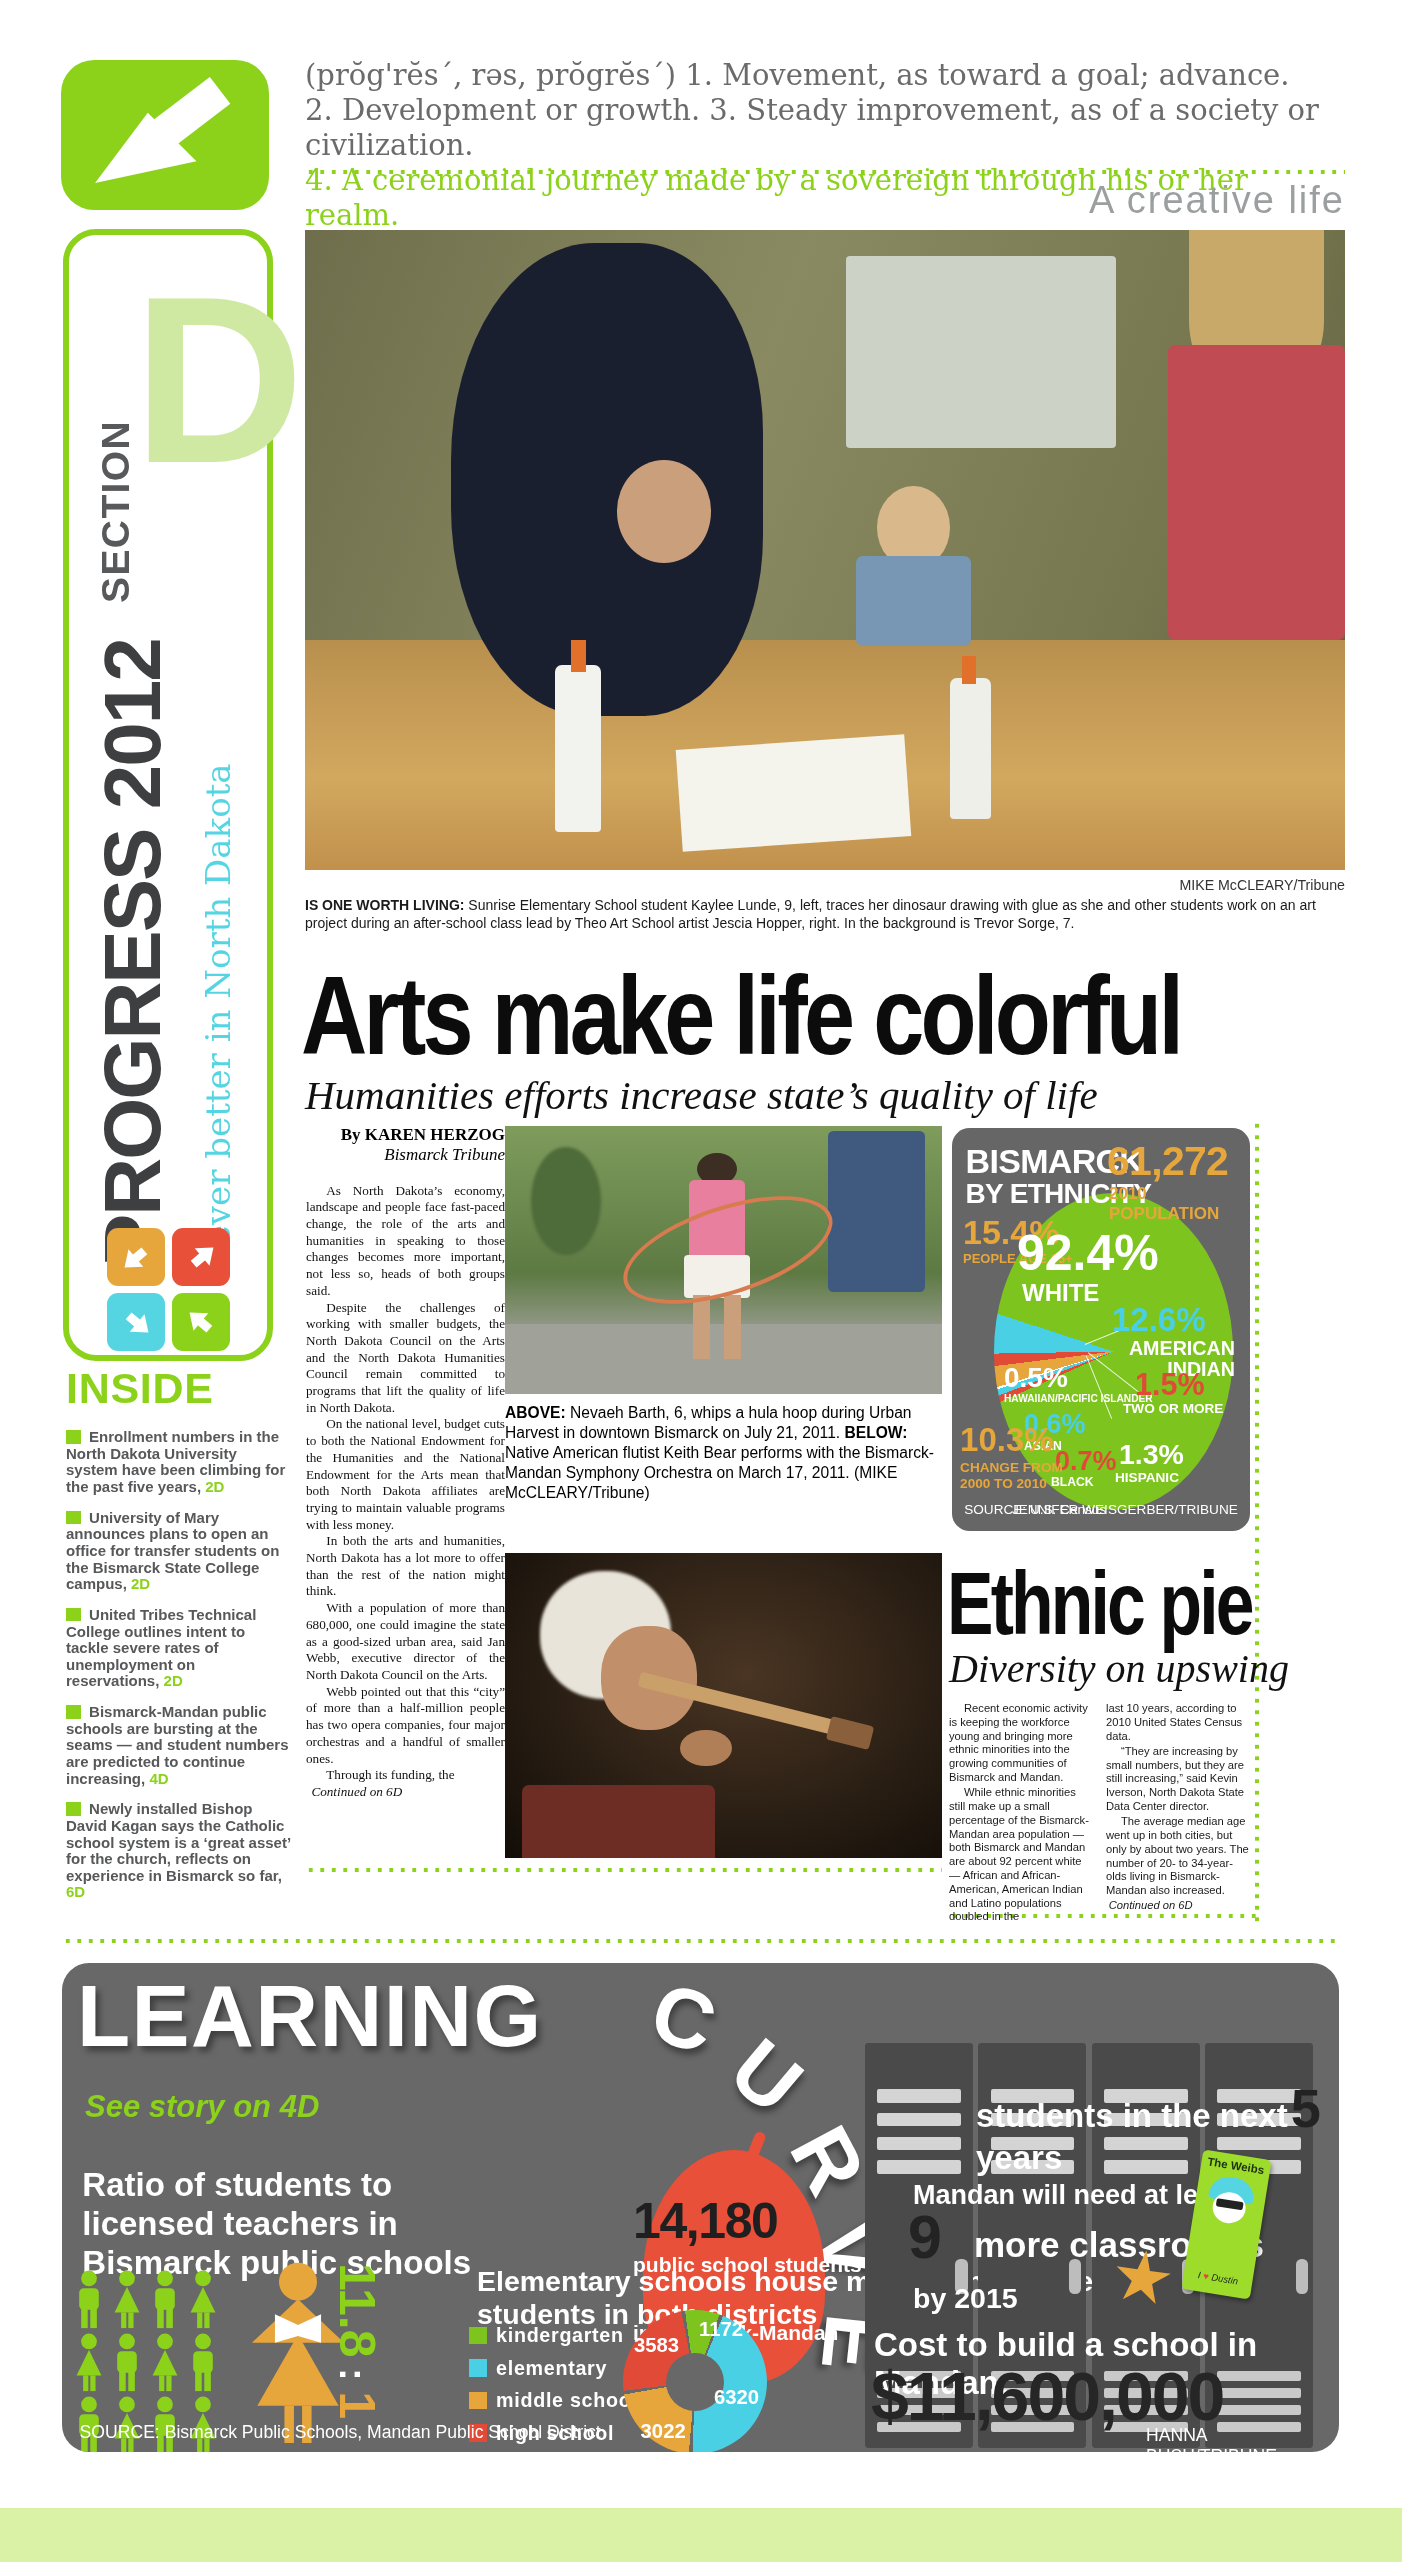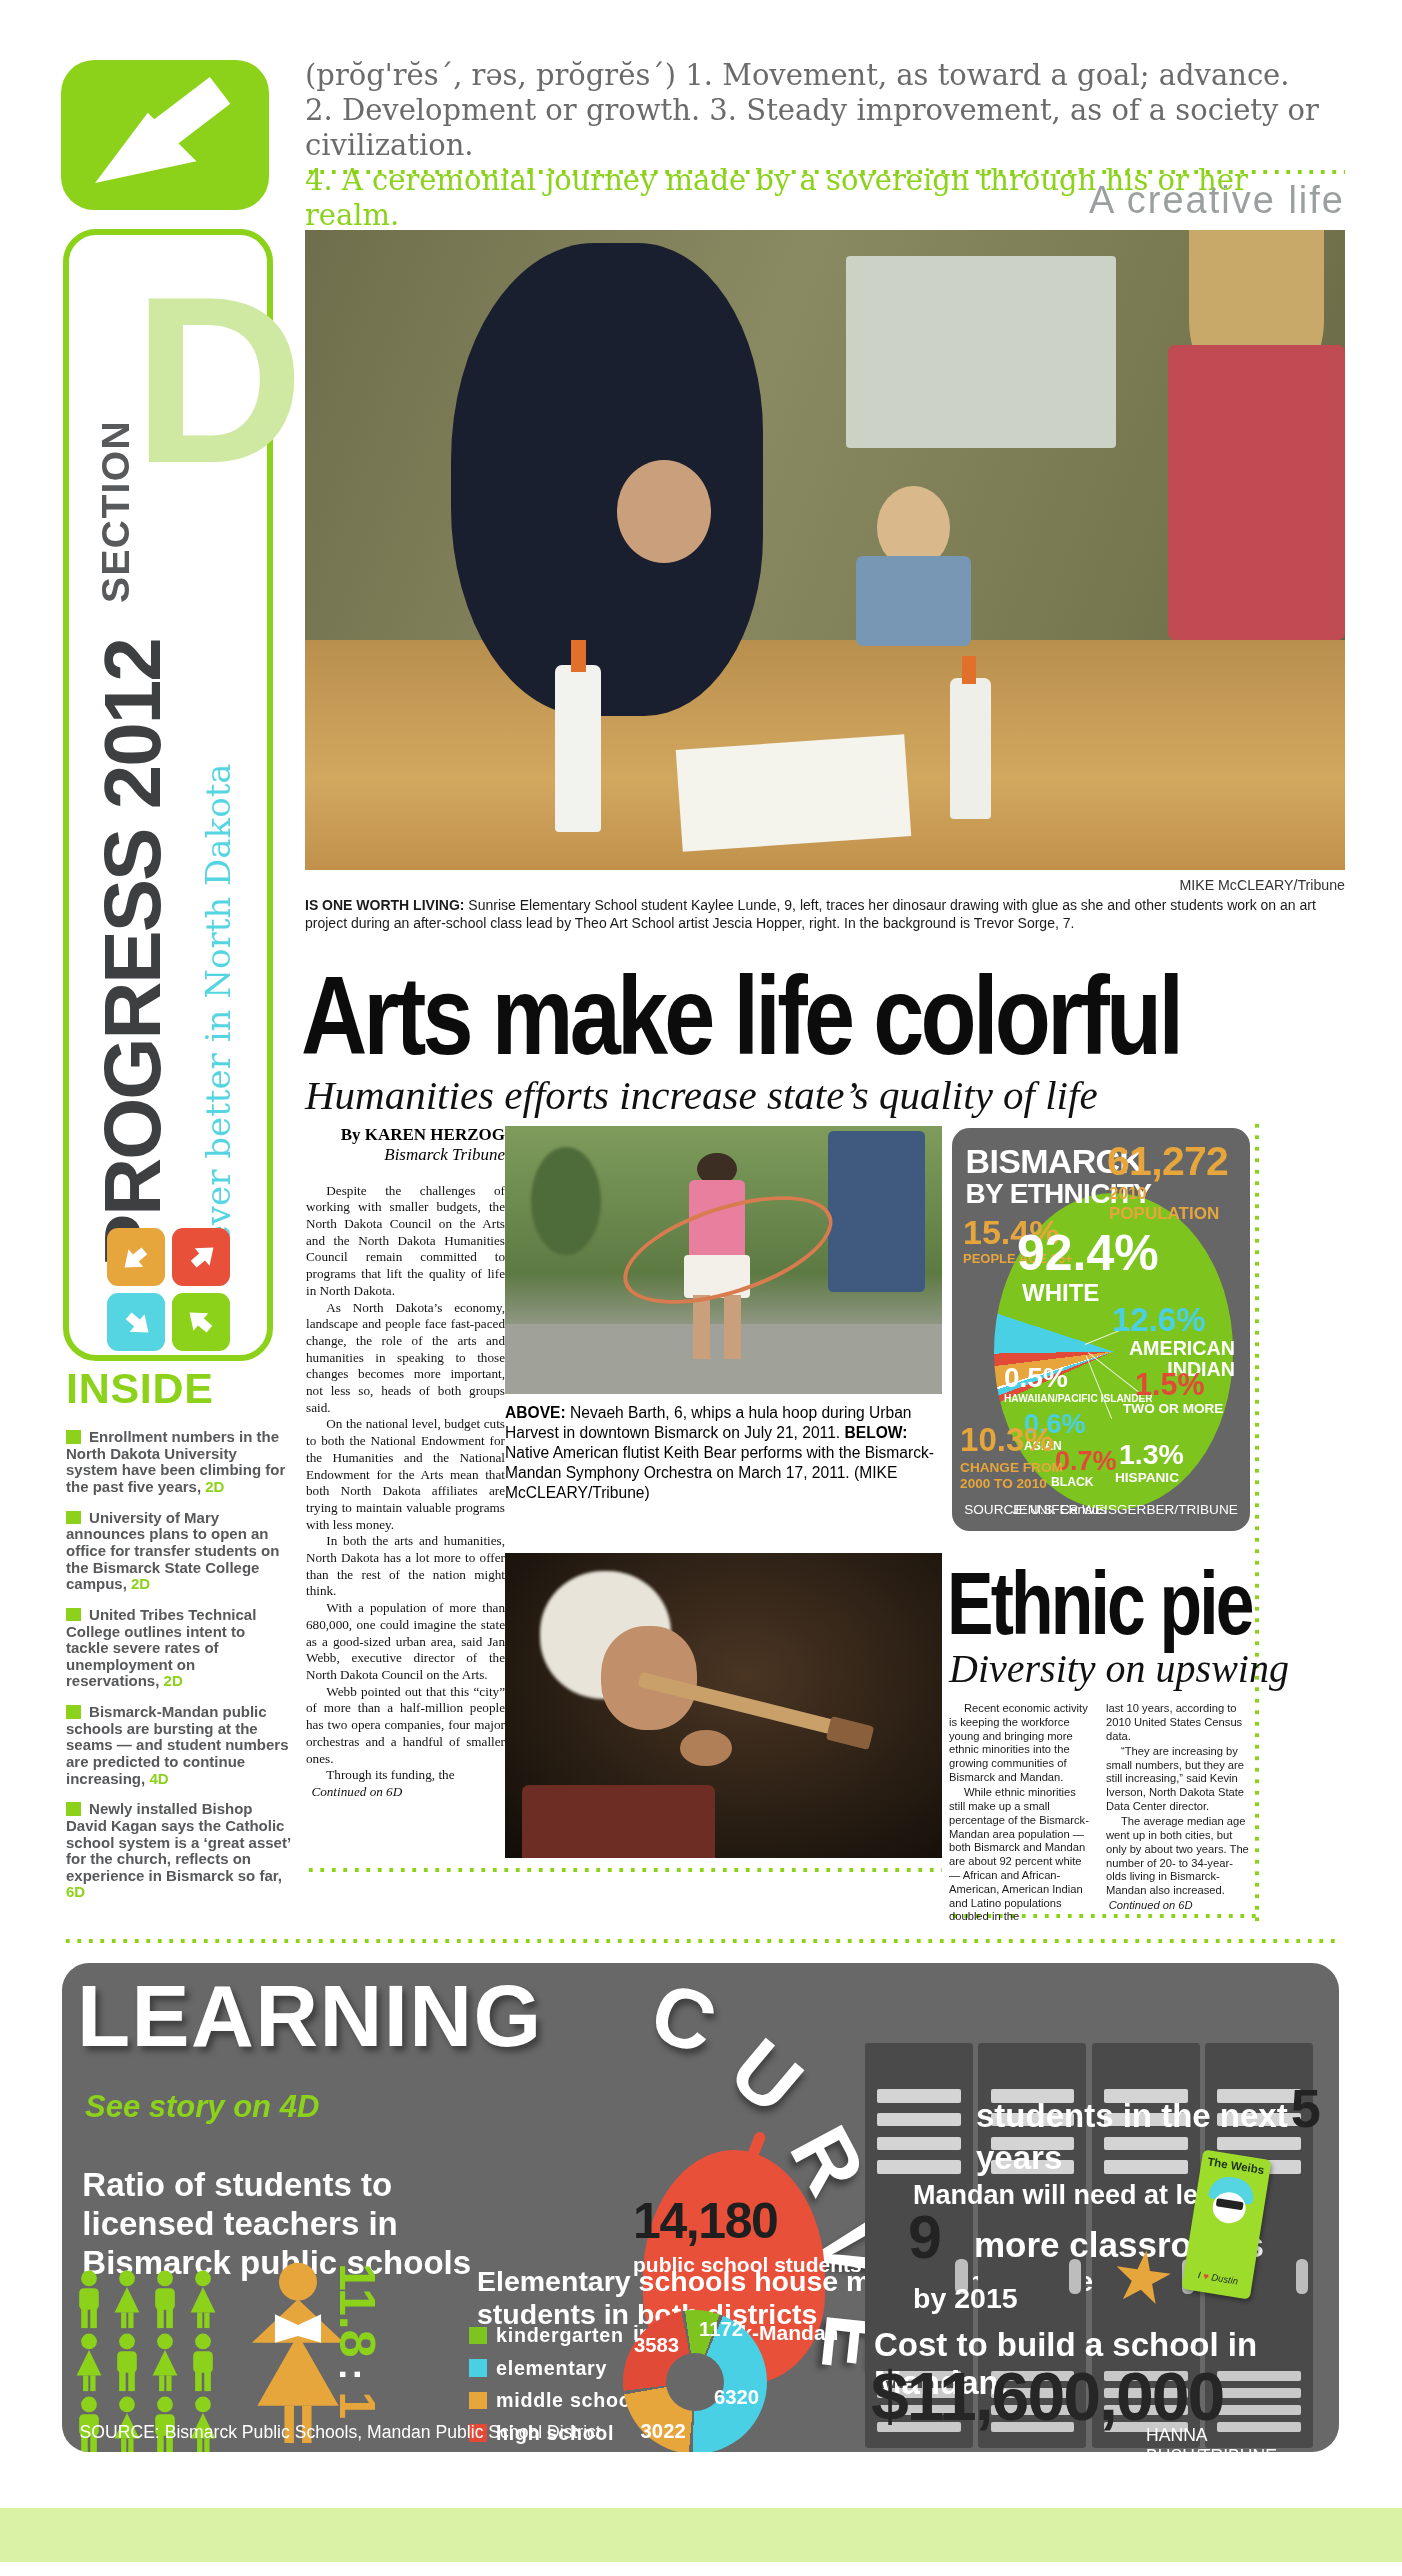--- a/index.html
+++ b/index.html
@@ -232,22 +232,22 @@
     <span class="b">IS ONE WORTH LIVING:</span>
     <span>Sunrise Elementary School student Kaylee Lunde, 9, left, traces her dinosaur drawing with glue as she and other students work on an art project during an after-school class lead by Theo Art School artist Jescia Hopper, right. In the background is Trevor Sorge, 7.</span>
   </div>
 
   <div id="headline" class="abs">Arts make life colorful</div>
   <div id="subhead" class="abs serif it">Humanities efforts increase state’s quality of life</div>
 
   <div id="article-col" class="abs">
     <div class="byl ctr serif b">By KAREN HERZOG</div>
     <div class="byl ctr serif it" style="margin-bottom:17.6px;">Bismarck Tribune</div>
+    <p>As North Dakota’s economy, landscape and people face fast-paced change, the role of the arts and humanities in speaking to those changes becomes more important, not less so, heads of both groups said.</p>
     <p>Despite the challenges of working with smaller budgets, the North Dakota Council on the Arts and the North Dakota Humanities Council remain committed to programs that lift the quality of life in North Dakota.</p>
-    <p>As North Dakota’s economy, landscape and people face fast-paced change, the role of the arts and humanities in speaking to those changes becomes more important, not less so, heads of both groups said.</p>
     <p>On the national level, budget cuts to both the National Endowment for the Humanities and the National Endowment for the Arts mean that both North Dakota affiliates are trying to maintain valuable programs with less money.</p>
     <p>In both the arts and humanities, North Dakota has a lot more to offer than the rest of the nation might think.</p>
     <p>With a population of more than 680,000, one could imagine the state as a good-sized urban area, said Jan Webb, executive director of the North Dakota Council on the Arts.</p>
     <p>Webb pointed out that this “city” of more than a half-million people has two opera companies, four major orchestras and a handful of smaller ones.</p>
     <p>Through its funding, the</p>
     <p class="cont">Continued on 6D</p>
   </div>
 
   <div id="above-photo" class="abs photo">
     <div class="ph" style="left:0;bottom:0;width:100%;height:26%;background:#a0a198;"></div>

